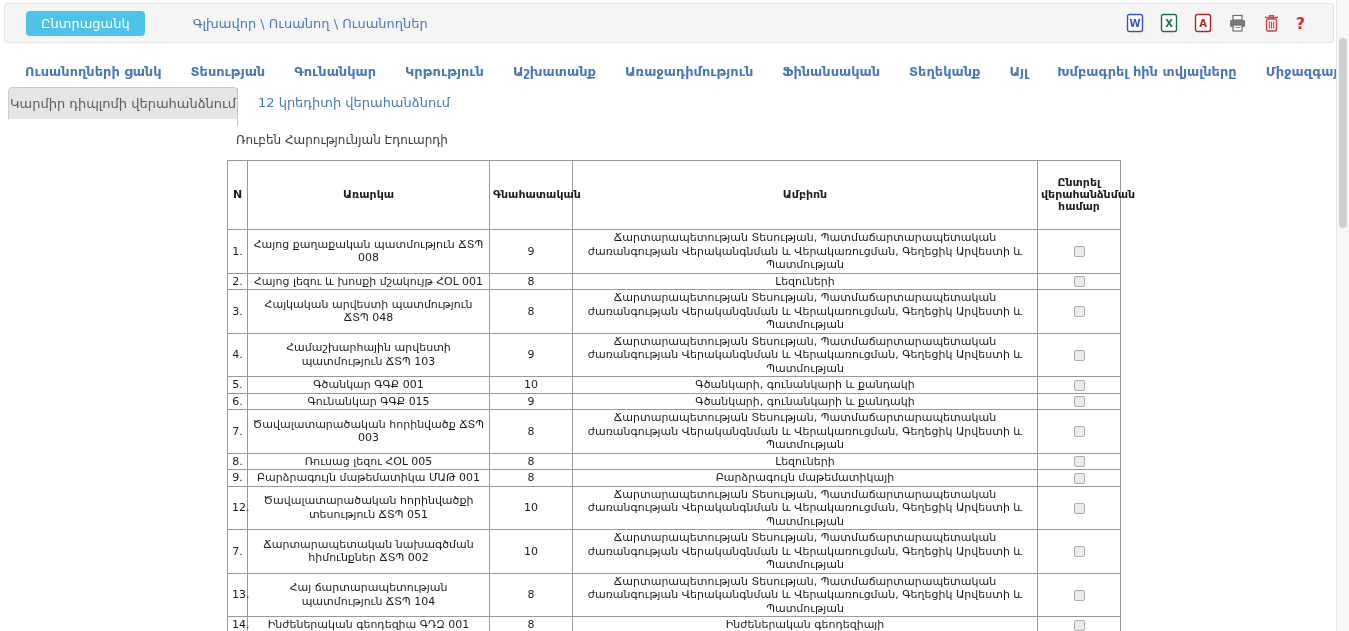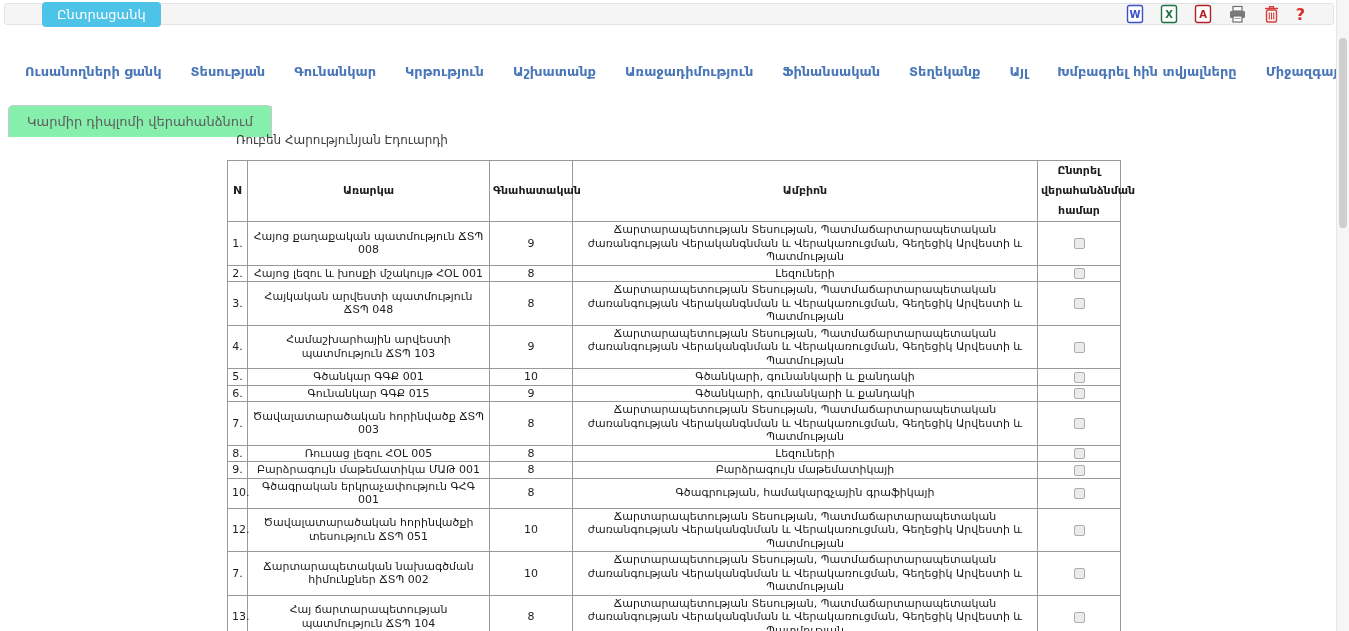--- a/index.html
+++ b/index.html
@@ -1,68 +1,69 @@
 <!DOCTYPE html>
 <html><head>
 <meta charset="utf-8">
 <style>
   * { margin:0; padding:0; box-sizing:border-box; }
   html,body { width:1349px; height:631px; overflow:hidden; background:#fff;
               font-family:"DejaVu Sans", sans-serif; }
 
   
-  .topbar { position:absolute; left:4px; top:3px; width:1330px; height:22px;
+  .topbar { position:absolute; left:4px; top:3px; width:1330px; height:40px;
             background:#f5f5f5; border:1px solid #e4e4e4; border-radius:3px;
-            display:flex; align-items:center;padding-left:16px; }
+            display:flex; align-items:center; }
   .menu-btn { margin-left:21px; background:#4ec3e8; color:#fff; border:none;
               border-radius:4px; padding:5px 15px; font-size:13px; cursor:pointer;
               font-family:"DejaVu Sans", sans-serif; }
   .crumb { margin-left:48px; color:#4a77b8; font-size:13px; }
   .icon-strip { margin-left:auto; margin-right:28px; display:flex; gap:16px; align-items:center; }
   .icon-strip svg { display:block; cursor:pointer; }
   .help-q { color:#e02b2b; font-weight:bold; font-size:16px; cursor:pointer; }
 
   
   .tabs { position:absolute; left:25px; top:64px; display:flex; gap:29px;
           font-size:13px; color:#4a77b8; white-space:nowrap; }
   .tabs .tab { cursor:pointer;font-weight:bold; }
 
   
   .subtabs { position:absolute; left:8px; top:87px; display:flex; align-items:flex-start; font-size:13px; }
   .subtab-active { border:1px solid #c9c9c9; border-bottom:none; border-radius:5px 5px 0 0;
-                   background:#86efac; color:#5c5c5c; padding:8px 18px; position:relative;margin-top:18px; }
+                   background:#e5e5e5; color:#5c5c5c; padding:8px 1px; position:relative; }
   .subtab-active::after { content:""; position:absolute; right:-1px; top:0; width:1px; height:38px; background:#c9c9c9; }
   .subtab-link { color:#4a77b8; padding:8px 20px; cursor:pointer; }
 
   
   .student-title { position:absolute; left:236px; top:133px; font-size:12px; color:#3d3d3d; }
 
   
   table.marks { position:absolute; left:227px; top:160px; width:893px;
                 border-collapse:collapse; table-layout:fixed; font-size:11px; color:#1d1d1d; }
   table.marks th, table.marks td { border:1px solid #999; vertical-align:middle; }
-  table.marks th { font-weight:bold; text-align:center; padding:0 3px; line-height:20px; }
+  table.marks th { font-weight:bold; text-align:center; padding:16px 3px; line-height:12px; }
   table.marks td { padding:1px 4px; text-align:center; line-height:13.5px; }
   td.ncell { text-align:left; padding:1px 2px; }
   col.c-n { width:20px; } col.c-subj { width:242px; } col.c-grade { width:83px; }
   col.c-dept { width:465px; } col.c-sel { width:83px; }
   .cb { display:inline-block; width:11px; height:11px; background:#ebebeb;
         border:1px solid #adadad; border-radius:2px; vertical-align:middle; cursor:pointer; }
 
   
   .scrollbar { position:absolute; right:0; top:0; width:13px; height:631px;
                background:#f6f6f6; border-left:1px solid #e7e7e7; }
   .scroll-thumb { position:absolute; left:2px; top:38px; width:8px; height:190px;
                   background:#cfcfcf; border-radius:4px; }
 </style>
 </head>
 <body>
 
 <div class="topbar">
   <button class="menu-btn">Ընտրացանկ</button>
+  <span class="crumb">Գլխավոր \ Ուսանող \ Ուսանողներ</span>
   <div class="icon-strip">
     <svg width="18" height="20" viewBox="0 0 18 20">
       <rect x="1.5" y="1.5" width="15" height="17" rx="2" fill="#fff" stroke="#3a51c9" stroke-width="1.4"></rect>
       <text x="9" y="14" text-anchor="middle" font-size="10" font-weight="bold" fill="#3a51c9" font-family="DejaVu Sans, sans-serif">W</text>
     </svg>
     <svg width="18" height="20" viewBox="0 0 18 20">
       <rect x="1.5" y="1.5" width="15" height="17" rx="2" fill="#fff" stroke="#1e7145" stroke-width="1.4"></rect>
       <text x="9" y="14" text-anchor="middle" font-size="10" font-weight="bold" fill="#1e7145" font-family="DejaVu Sans, sans-serif">X</text>
     </svg>
     <svg width="18" height="20" viewBox="0 0 18 20">
@@ -96,20 +97,21 @@
     <span class="tab">Առաջադիմություն</span>
     <span class="tab">Ֆինանսական</span>
     <span class="tab">Տեղեկանք</span>
     <span class="tab">Այլ</span>
     <span class="tab">Խմբագրել հին տվյալները</span>
     <span class="tab">Միջազգային վերականգնում</span>
   </div>
 
 <div class="subtabs">
   <div class="subtab-active">Կարմիր դիպլոմի վերահանձնում</div>
+  <div class="subtab-link">12 կրեդիտի վերահանձնում</div>
 </div>
 
 <div class="student-title">Ռուբեն Հարությունյան Էդուարդի</div>
 
 <table class="marks">
   <colgroup>
     <col class="c-n">
       <col class="c-subj">
       <col class="c-grade">
       <col class="c-dept">
@@ -182,27 +184,20 @@
         <td><span class="cb"></span></td>
       </tr>
       <tr>
         <td class="ncell">9.</td>
         <td>Բարձրագույն մաթեմատիկա ՄԱԹ 001</td>
         <td>8</td>
         <td>Բարձրագույն մաթեմատիկայի</td>
         <td><span class="cb"></span></td>
       </tr>
       <tr>
-        <td class="ncell">10.</td>
-        <td>Գծագրական երկրաչափություն ԳՀԳ 001</td>
-        <td>8</td>
-        <td>Գծագրության, համակարգչային գրաֆիկայի</td>
-        <td><span class="cb"></span></td>
-      </tr>
-      <tr>
         <td class="ncell">12.</td>
         <td>Ծավալատարածական հորինվածքի տեսություն ՃՏՊ 051</td>
         <td>10</td>
         <td>Ճարտարապետության Տեսության, Պատմաճարտարապետական ժառանգության Վերականգնման և Վերակառուցման, Գեղեցիկ Արվեստի և Պատմության</td>
         <td><span class="cb"></span></td>
       </tr>
       <tr>
         <td class="ncell">7.</td>
         <td>Ճարտարապետական նախագծման հիմունքներ ՃՏՊ 002</td>
         <td>10</td>

